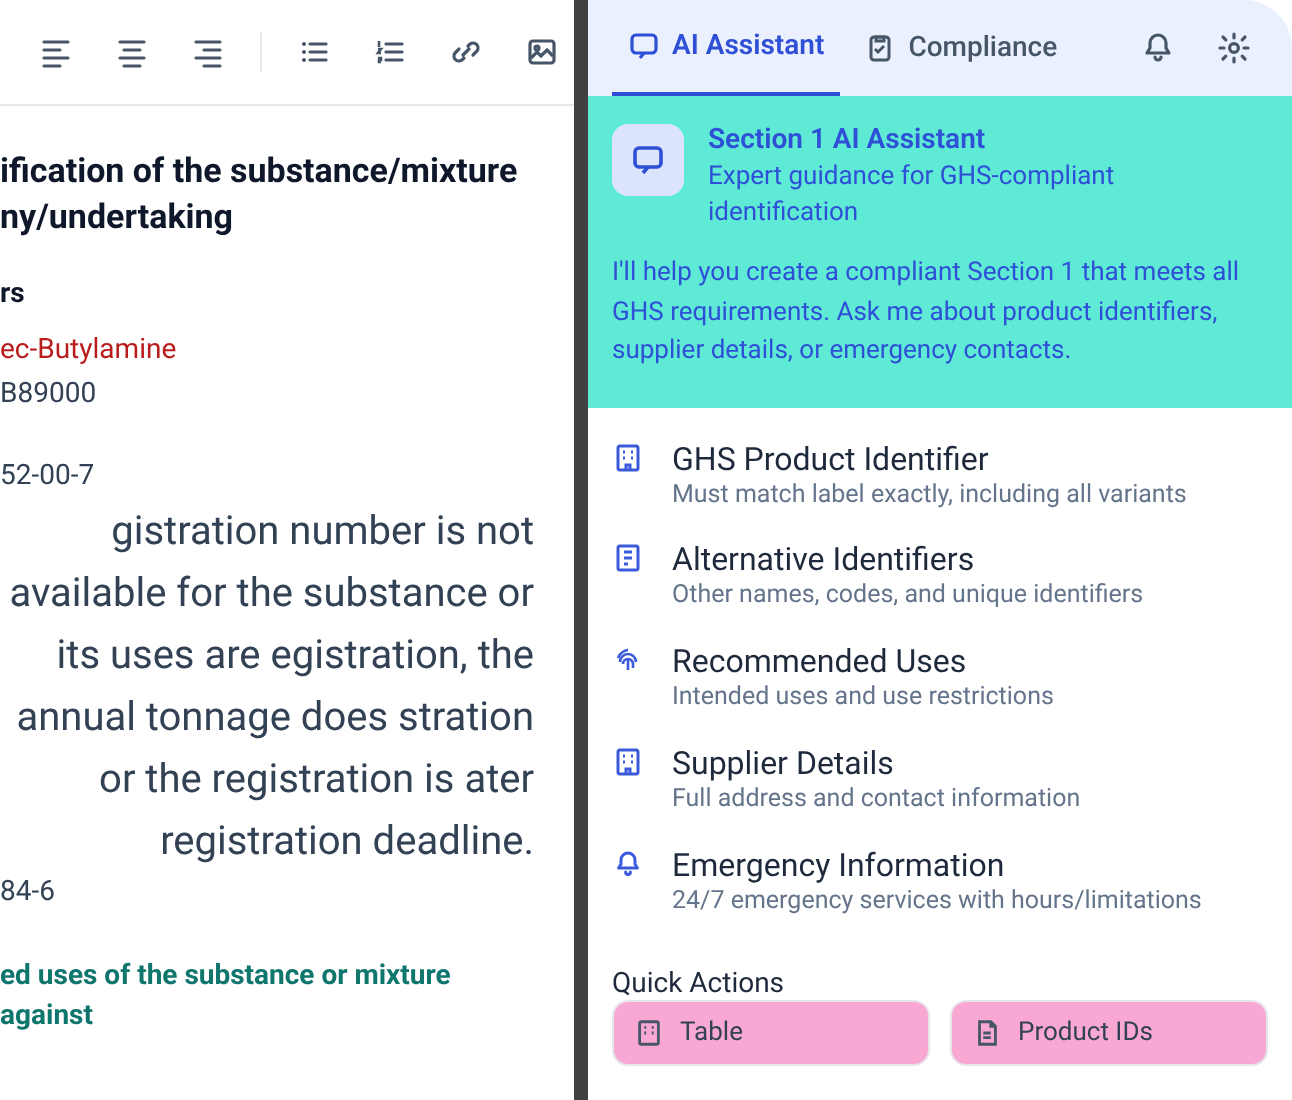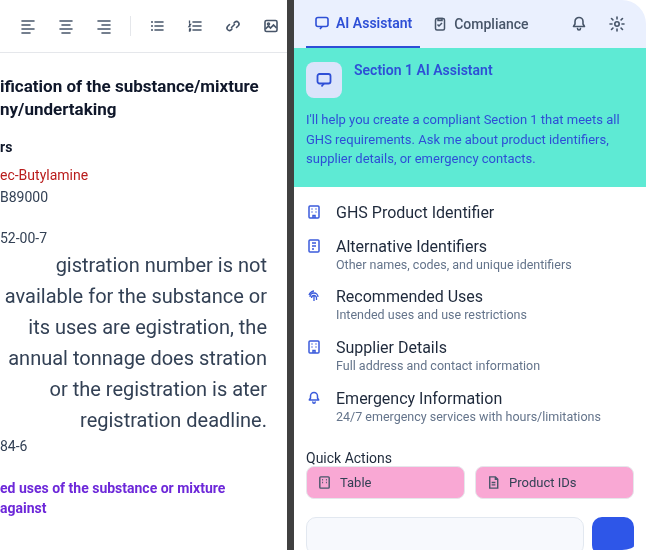--- a/index.html
+++ b/index.html
@@ -9,21 +9,21 @@
 .toolbar{display:flex;align-items:center;gap:6px;padding:10px 0 10px 12px;border-bottom:1px solid #e5e7eb}
 .tool-btn{width:32px;height:32px;display:flex;align-items:center;justify-content:center;border-radius:6px;cursor:pointer;color:#475569}
 .divider{width:1px;height:20px;background:#e5e7eb;margin:0 4px}
 .doc-body{flex:1;overflow:hidden;padding:22px 20px 0 0}
 .section-title{font-size:17px;font-weight:700;line-height:1.35;color:#0f172a;margin-bottom:18px}
 .sub-block{margin-bottom:20px}
 .sub-h{font-weight:700;font-size:14px;margin-bottom:10px;color:#0f172a}
 .field-line{font-size:14px;line-height:1.55;color:#334155}
 .field-line.red{color:#b91c1c}
 .para{font-size:20px;line-height:1.55;color:#334155;text-align:right}
-.sub-h2{font-weight:700;font-size:14px;line-height:1.45;color:#6d28d9;margin:18px 0 28px}
+.sub-h2{font-weight:700;font-size:14px;line-height:1.45;color:#0f766e;margin:18px 0 28px}
 .right-pane{flex:1;display:flex;flex-direction:column;background:#fff}
 .right-header{background:#eaf0fe;padding:0 12px}
 .tabs-row{display:flex;align-items:center;height:48px;gap:4px}
 .tab{display:flex;align-items:center;gap:6px;padding:0 8px;height:48px;font-size:14px;color:#475569;cursor:pointer;font-weight:500}
 .tab.active{color:#2e4fd6;border-bottom:2px solid #2e4fd6;font-weight:600}
 .tab svg{flex-shrink:0}
 .spacer{flex:1}
 .icon-btn{width:34px;height:34px;display:flex;align-items:center;justify-content:center;border-radius:6px;cursor:pointer;color:#475569}
 .assistant-intro{padding:14px 12px 18px;background:#5eead4}
 .intro-row{display:flex;gap:12px;margin-bottom:12px}
@@ -147,35 +147,37 @@
     <div class="assistant-intro">
       <div class="intro-row">
         <div class="intro-icon">
             <svg width="18" height="18" viewBox="0 0 18 18" fill="none" stroke="currentColor" stroke-width="1.8">
               <rect x="2.5" y="3" width="13" height="9.5" rx="2"></rect>
               <path d="M6.5 15.5l2.5-3"></path>
             </svg>
           </div>
         <div>
           <div class="intro-title">Section 1 AI Assistant</div>
+          <div class="intro-sub">Expert guidance for GHS-compliant identification</div>
         </div>
       </div>
       <div class="intro-para">I'll help you create a compliant Section 1 that meets all GHS requirements. Ask me about product identifiers, supplier details, or emergency contacts.</div>
     </div>
 
     <div class="guide-list">
       <div class="guide-item">
         <div class="guide-ic">
             <svg width="16" height="16" viewBox="0 0 16 16" fill="none" stroke="currentColor" stroke-width="1.5">
               <rect x="3" y="2" width="10" height="12" rx="1"></rect>
               <path d="M5.5 5h1M9.5 5h1M5.5 8h1M9.5 8h1M7 14v-2.5h2V14"></path>
             </svg>
           </div>
         <div>
             <div class="guide-title">GHS Product Identifier</div>
+            <div class="guide-desc">Must match label exactly, including all variants</div>
           </div>
       </div>
       <div class="guide-item">
         <div class="guide-ic">
             <svg width="16" height="16" viewBox="0 0 16 16" fill="none" stroke="currentColor" stroke-width="1.5">
               <rect x="3" y="2" width="10" height="12" rx="1"></rect>
               <path d="M6 5h4M6 8h4M6 11h2"></path>
             </svg>
           </div>
         <div>

